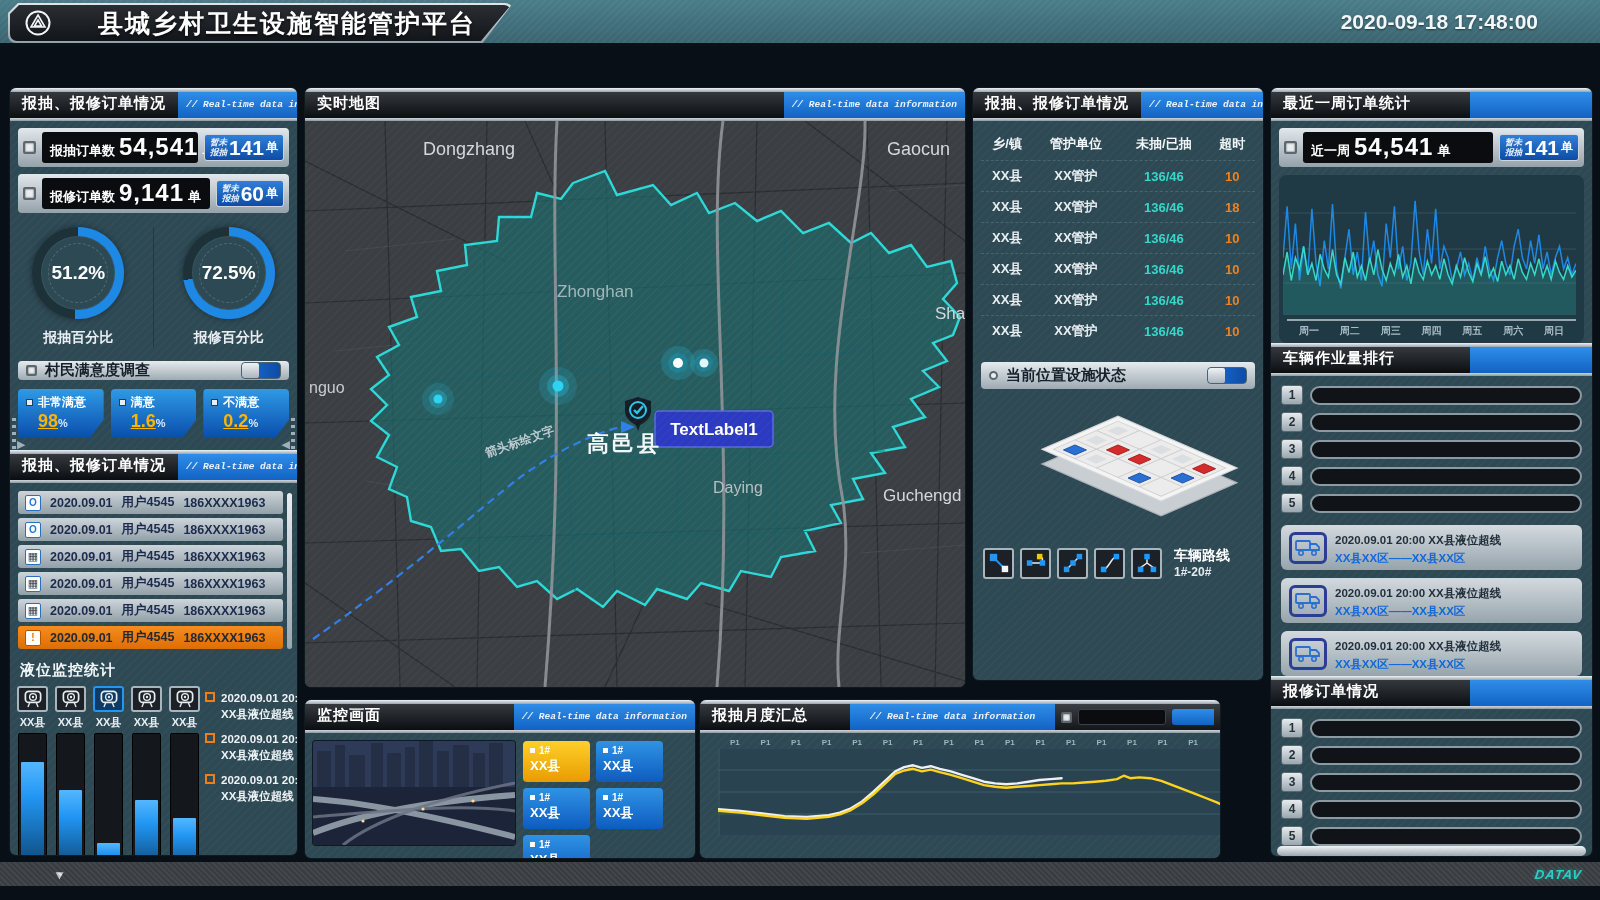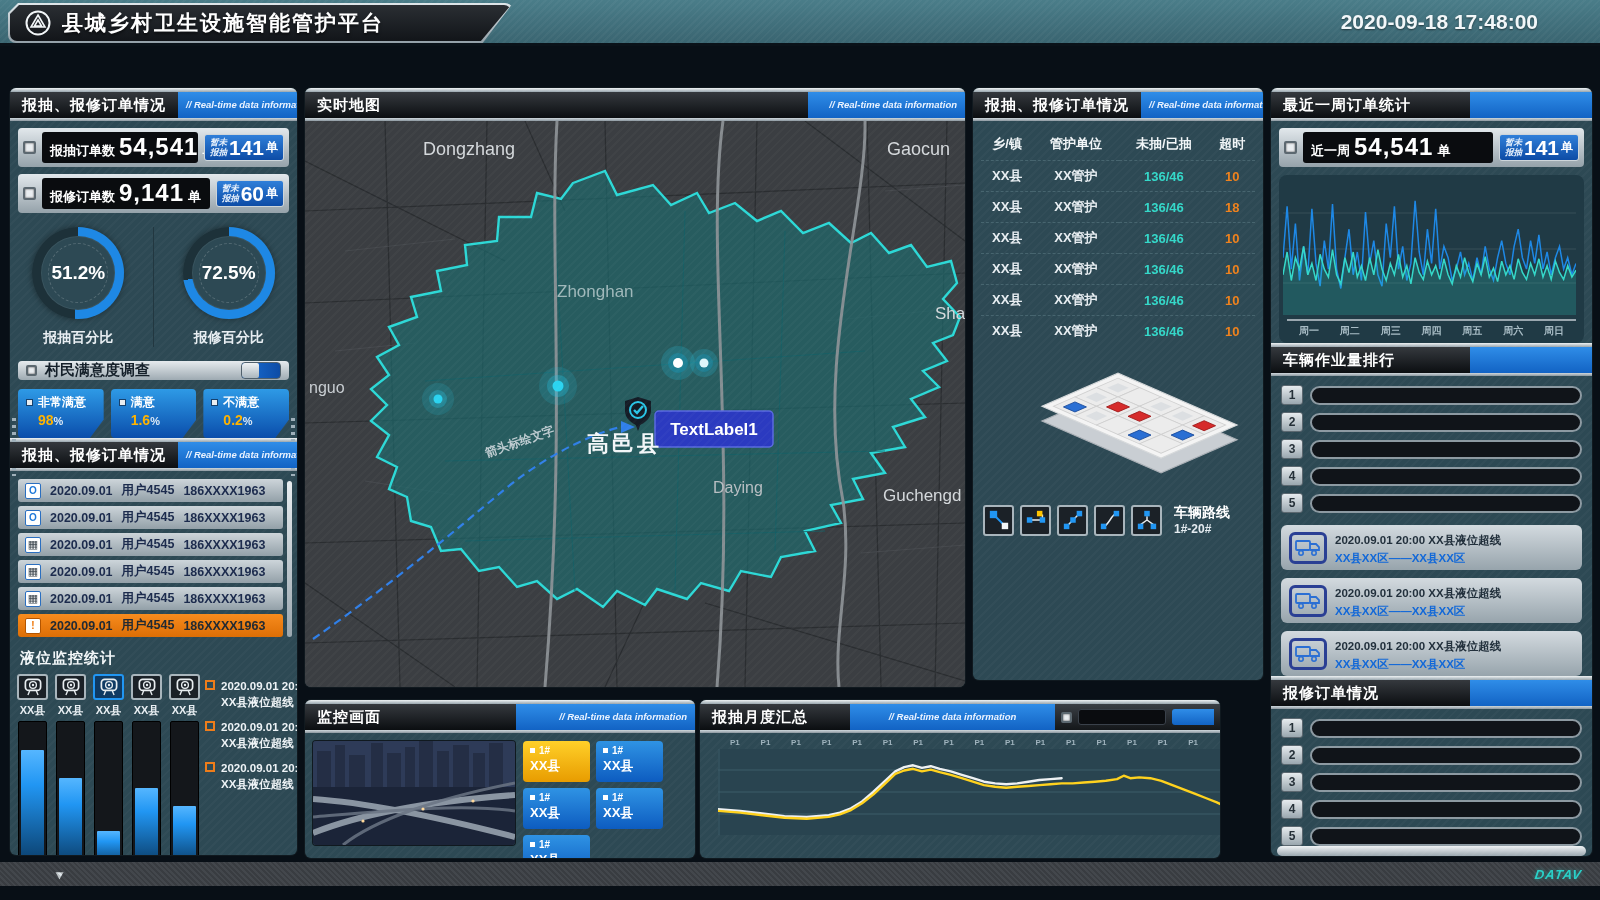--- a/index.html
+++ b/index.html
@@ -15,32 +15,32 @@
     border-bottom:3px solid #0a1219; }
   #topbar .texture { position:absolute; inset:0;
     background:repeating-linear-gradient(135deg,rgba(255,255,255,.03) 0 2px,transparent 2px 5px); }
   #banner-outer { position:absolute; left:8px; top:3px; width:505px; height:40px;
     background:linear-gradient(180deg,#dfe6ea,#93a0a8);
     clip-path:polygon(10px 0,100% 0,94% 100%,0 100%,0 10px); border-radius:8px; }
   #banner-inner { position:absolute; left:2px; top:2px; right:2px; bottom:2px;
     background:linear-gradient(180deg,#2a2e33,#121519);
     clip-path:polygon(9px 0,100% 0,94% 100%,0 100%,0 9px); border-radius:7px;
     display:flex; align-items:center; gap:10px; padding:0 22px 0 14px; }
-  #banner-inner .title { font-size:21px; font-weight:bold; letter-spacing:2px;
-    color:#fff; text-shadow:0 2px 3px rgba(0,0,0,.6); white-space:nowrap; }
+  #banner-inner .title { font-size:25px; font-weight:bold; letter-spacing:2px;
+    color:#fff; text-shadow:0 2px 3px rgba(0,0,0,.6); white-space:nowrap;margin-left:36px; }
   #clock { position:absolute; right:62px; top:10px; font-size:21px; font-weight:bold;
     color:#f2f7f9; text-shadow:0 1px 2px rgba(0,0,0,.5); }
   
   .col { position:absolute; display:flex; flex-direction:column;
     background:#2d4954; border-radius:6px; overflow:hidden;
     box-shadow:0 0 0 1px #10191f; }
   .col::after { content:""; position:absolute; inset:0; pointer-events:none;
     background:repeating-linear-gradient(135deg,rgba(255,255,255,.025) 0 2px,transparent 2px 6px); }
   .sstrip { height:4px; background:linear-gradient(180deg,#eef2f4,#97a4ac); flex:none; }
-  .hdr { display:flex; height:26px; flex:none; position:relative; z-index:2; }
+  .hdr { display:flex; height:26px; flex:none; position:relative; z-index:2;font-family:Liberation Mono, monospace; }
   .hdr .ht { flex:1.15; background:linear-gradient(180deg,#35393e,#0b0e11);
     color:#fff; font-weight:bold; font-size:15px; line-height:26px; padding:0 12px;
     white-space:nowrap; letter-spacing:1px; }
   .hdr .hb { flex:1; background:linear-gradient(180deg,#2f8de8,#1263c4);
     color:#eaf3ff; font-size:9.5px; font-style:italic; font-weight:bold;
     line-height:26px; text-align:right; padding:0 8px; white-space:nowrap; }
   .hdr .hb.empty { flex:.7; }
   .hstrip { height:3px; background:linear-gradient(180deg,#cfd7dc,#8b979f); flex:none; }
   .chk { width:13px; height:13px; flex:none; background:#e9edf0;
     border:2px solid #5c6870; border-radius:2px; box-shadow:inset 0 0 2px #333; }
@@ -80,29 +80,29 @@
     background:repeating-linear-gradient(180deg,#9fb0ba 0 3px,transparent 3px 7px); }
   
   .satbar { display:flex; align-items:center; gap:8px; margin:10px 8px 0;
     height:27px; background:linear-gradient(180deg,#e6ebee,#9eaab2); border-radius:4px;
     padding:0 8px; position:relative; z-index:2; }
   .satbar .st { font-size:15px; font-weight:bold; color:#15202a; flex:1; }
   .tgl { width:40px; height:17px; border-radius:4px; overflow:hidden; display:flex;
     border:1px solid #50606c; background:linear-gradient(90deg,#1a6fd6,#0d4ca6); }
   .tgl .knob { width:17px; height:100%; background:linear-gradient(180deg,#f0f3f5,#aab6be);
     border-radius:2px; }
-  .satcards { display:flex; gap:7px; margin:9px 8px 0; position:relative; z-index:2; }
+  .satcards { display:flex; gap:7px; margin:9px 8px 12px; position:relative; z-index:2; }
   .satcard { flex:1; height:49px; background:linear-gradient(180deg,#2e9ae6,#0a4dab);
     border-radius:4px; padding:5px 8px;
     clip-path:polygon(0 0,100% 0,100% 62%,84% 100%,0 100%); }
   .satcard .r1 { display:flex; align-items:center; gap:5px; }
   .satcard .r1 .mini { width:7px; height:7px; background:#e9edf0; border:1px solid #16416e; }
   .satcard .r1 .lb { font-size:12px; font-weight:bold; color:#fff; white-space:nowrap; }
   .satcard .r2 { padding-left:12px; }
-  .satcard .r2 .vv { font-size:14px; font-weight:bold; color:#ffb400; }
+  .satcard .r2 .vv { font-size:18px; font-weight:bold; color:#ffb400;text-decoration:underline; }
   .satcard .r2 .uu { font-size:11px; font-weight:bold; color:#dce9f5; }
   
   .olist { margin:8px 14px 0 8px; display:flex; flex-direction:column; gap:4px;
     position:relative; z-index:2; }
   .olrow { display:flex; align-items:center; gap:9px; height:23px; padding:0 7px;
     background:linear-gradient(180deg,#cdd5da,#93a0a8); border-radius:3px;
     color:#1c2b4d; font-weight:bold; font-size:12.5px; white-space:nowrap; }
   .olrow.alert { background:linear-gradient(180deg,#f78c1e,#dd6e05); color:#212a33; }
   .rowico { width:16px; height:16px; flex:none; background:#fff; border:1px solid #2b6fc0;
     border-radius:2px; display:flex; align-items:center; justify-content:center;
@@ -719,20 +719,27 @@
           <td class="ot">10</td>
         </tr>
       <tr>
           <td>XX县</td>
           <td>XX管护</td>
           <td class="ratio">136/46</td>
           <td class="ot">10</td>
         </tr>
     </tbody>
   </table>
+  <div class="satbar" style="margin-top:16px">
+    <span style="width:9px;height:9px;border:2px solid #5c6870;border-radius:50%;background:#e9edf0"></span>
+    <span class="st">当前位置设施状态</span>
+    <span class="tgl">
+        <span class="knob"></span>
+      </span>
+  </div>
   <svg class="facility-svg" width="276" height="152" viewBox="0 0 300 140">
     <g transform="translate(0,16)">
       <g transform="matrix(0.78,0.34,-0.78,0.34,150,18)">
         <rect x="-8" y="-8" width="166" height="106" fill="#c9ced3" stroke="#aab0b6" stroke-width="2"></rect>
       </g>
     </g>
     <g transform="matrix(0.78,0.34,-0.78,0.34,150,18)">
       <rect x="-8" y="-8" width="166" height="106" fill="#f4f4f4" stroke="#d5d8da" stroke-width="2"></rect>
       <g fill="#ececec" stroke="#cfcfcf" stroke-width="1.4">
         <rect x="0" y="0" width="30" height="30"></rect>

